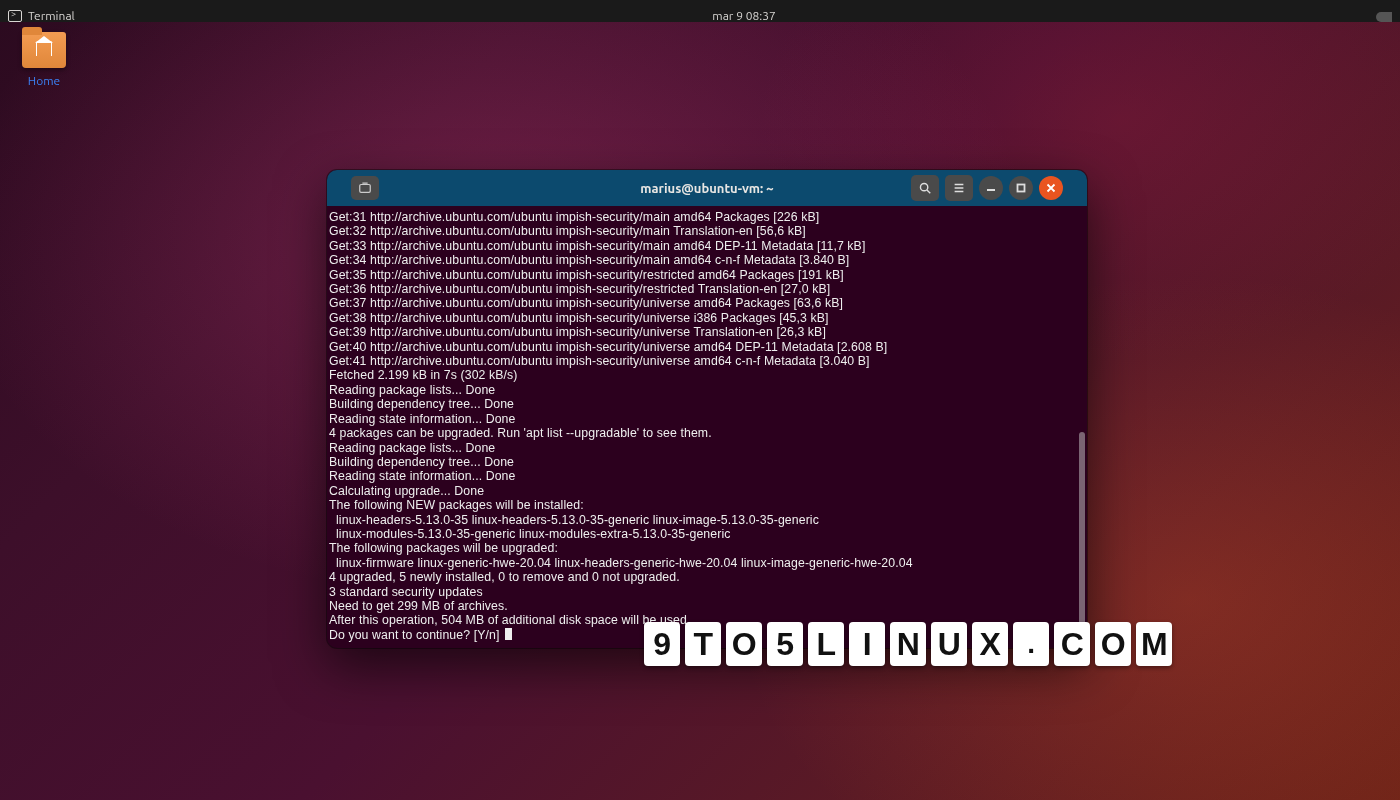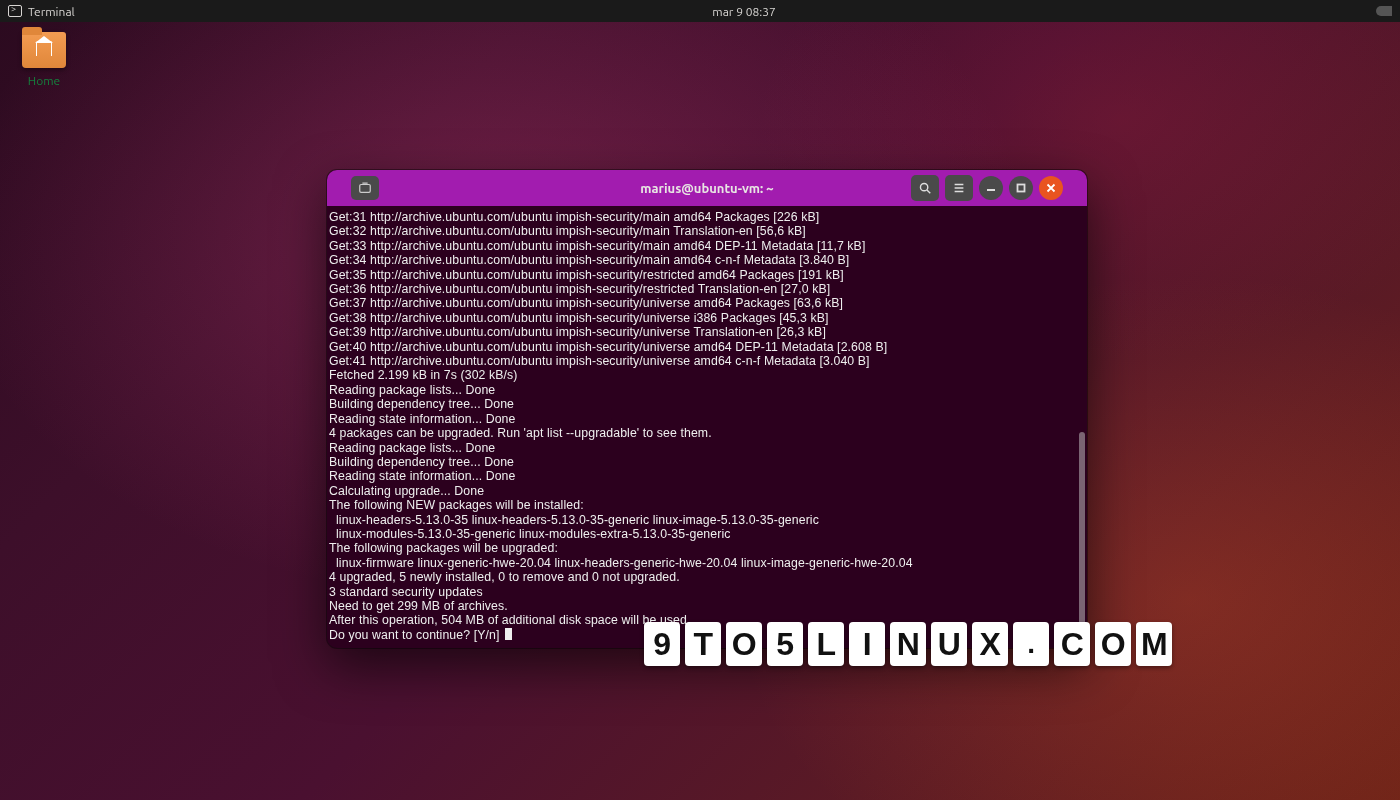--- a/index.html
+++ b/index.html
@@ -13,37 +13,37 @@
       linear-gradient(135deg, #2b0a1f 0%, #3d0f2a 25%, #4a1030 50%, #5a1a25 75%, #6b2218 100%);
     color: #e8e6e3;
     position: relative;
   }
 
   
   .topbar {
     position: absolute; top: 0; left: 0; right: 0;
     height: 22px;
     background: #1a1a1a;
-    display: flex; align-items: center;
+    display: flex; align-items: flex-end;
     font-size: 12px;
     color: #d8d6d3;
     padding: 0 8px;
   }
   .topbar-left { display:flex; align-items:center; gap:6px; }
   .topbar-center { position:absolute; left:50%; transform:translateX(-50%);margin-left:44px; }
   .topbar-right { margin-left:auto; display:flex; align-items:center; gap:6px; }
   .term-icon { width:14px; height:12px; border:1px solid #d8d6d3; border-radius:2px; position:relative; display:inline-block;}
   .term-icon::after{content:">"; position:absolute; left:2px; top:-2px; font-size:9px; color:#d8d6d3;}
   .tray-blob{width:16px;height:10px;background:#555;border-radius:5px 0 0 5px;}
 
   
   .desktop-icon {
     position:absolute; top:32px; left:14px;
     width:60px; text-align:center;
-    font-size:12px; color:#15803d;
+    font-size:12px; color:#3b82f6;
   }
   .folder-glyph{
     width:44px; height:36px; margin:0 auto 6px;
     background: linear-gradient(#f39c52,#e0873a);
     border-radius:3px 3px 4px 4px;
     position:relative;
     box-shadow: 0 2px 4px rgba(0,0,0,0.4);
   }
   .folder-glyph::before{
     content:""; position:absolute; top:-5px; left:0;
@@ -64,21 +64,21 @@
     top:170px; left:327px;
     width:760px; height:478px;
     background:#2c001e;
     border-radius:10px;
     box-shadow: 0 18px 50px rgba(0,0,0,0.6), 0 0 0 1px rgba(0,0,0,0.4);
     overflow:hidden;
     display:flex; flex-direction:column;
   }
   .term-titlebar{
     height:36px; flex-shrink:0;
-    background:#a21caf;
+    background:#0c4a6e;
     display:flex; align-items:center;
     padding:0 24px;
     gap:0;
   }
   .tb-left{display:flex;align-items:center;gap:6px;}
   .tb-tab-btn{
     width:28px;height:24px;border-radius:5px;background:#4a4a4a;
     display:flex;align-items:center;justify-content:center;
   }
   .tb-tab-btn svg{width:14px;height:14px;stroke:#ccc;fill:none;stroke-width:1.4;}

